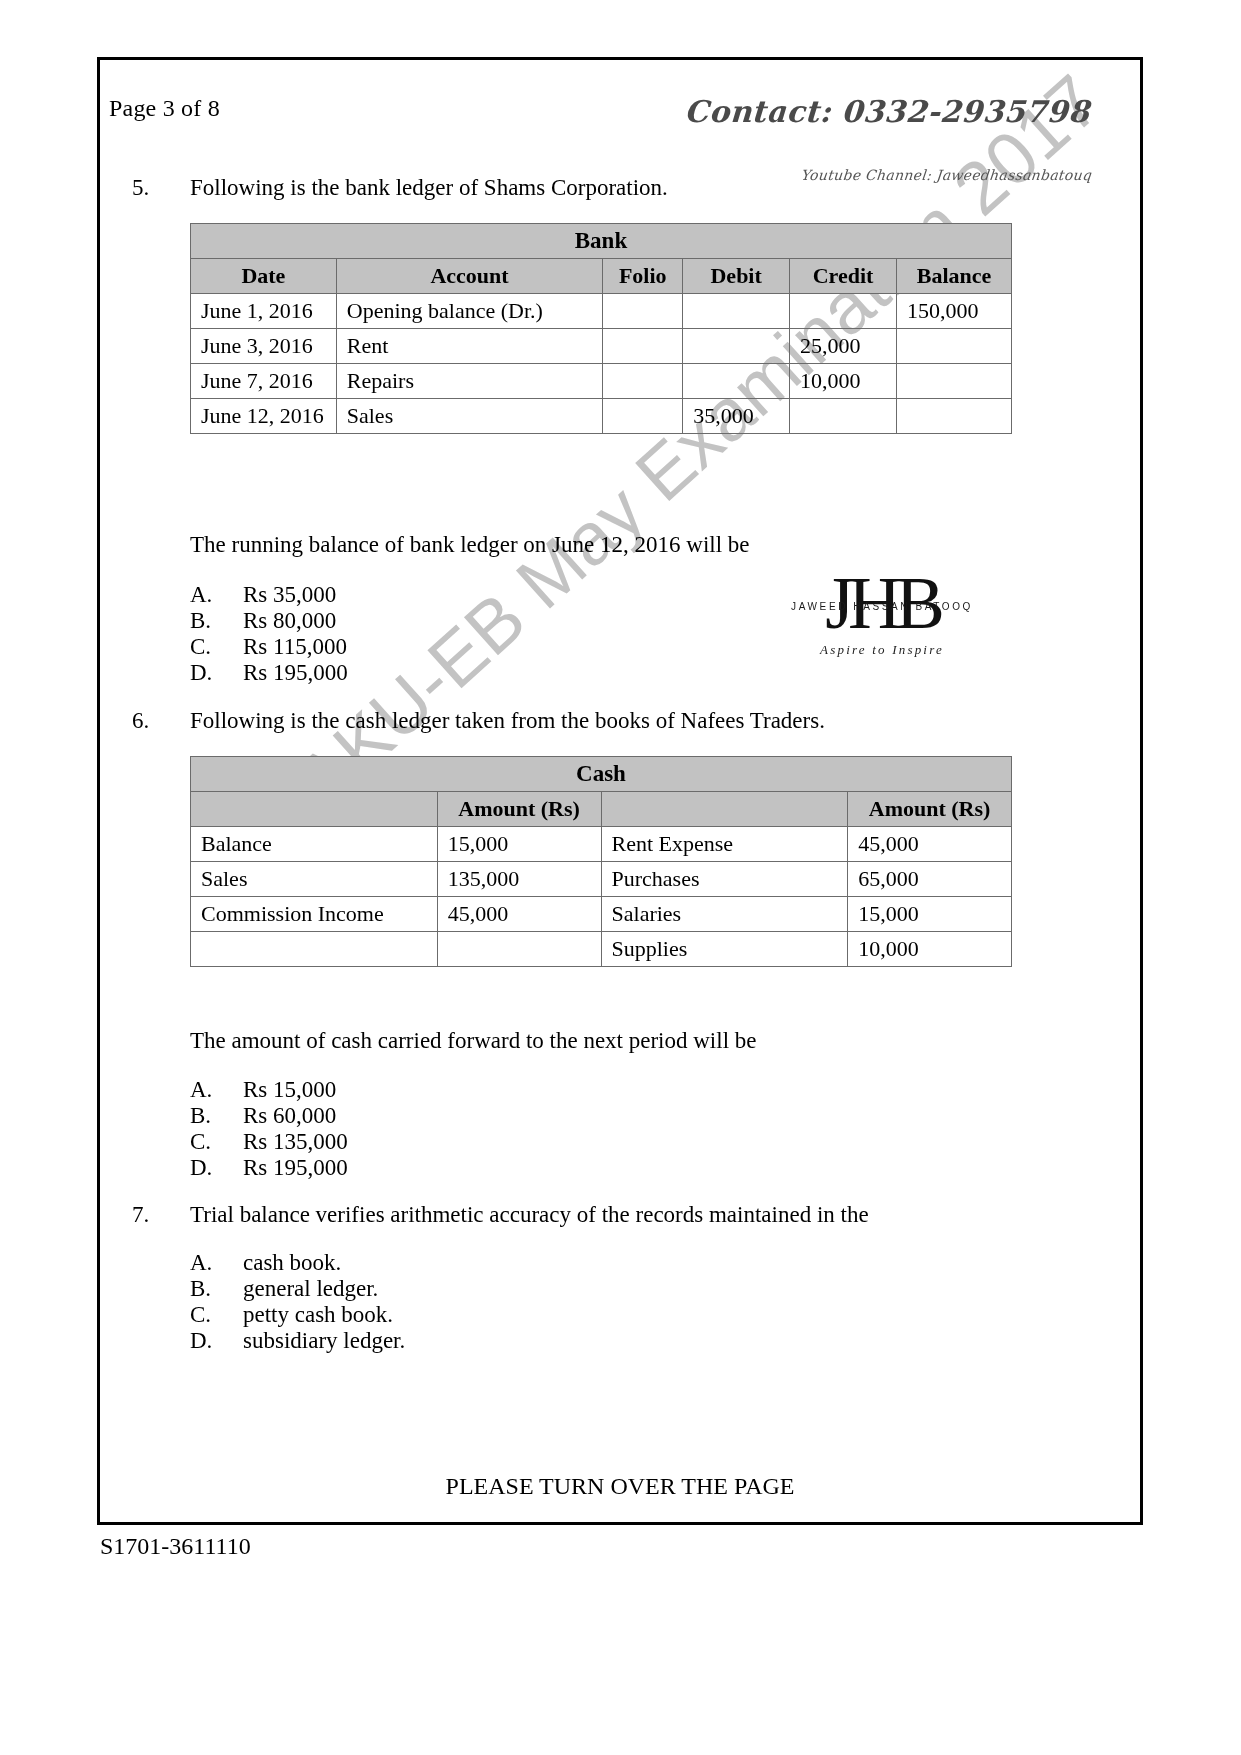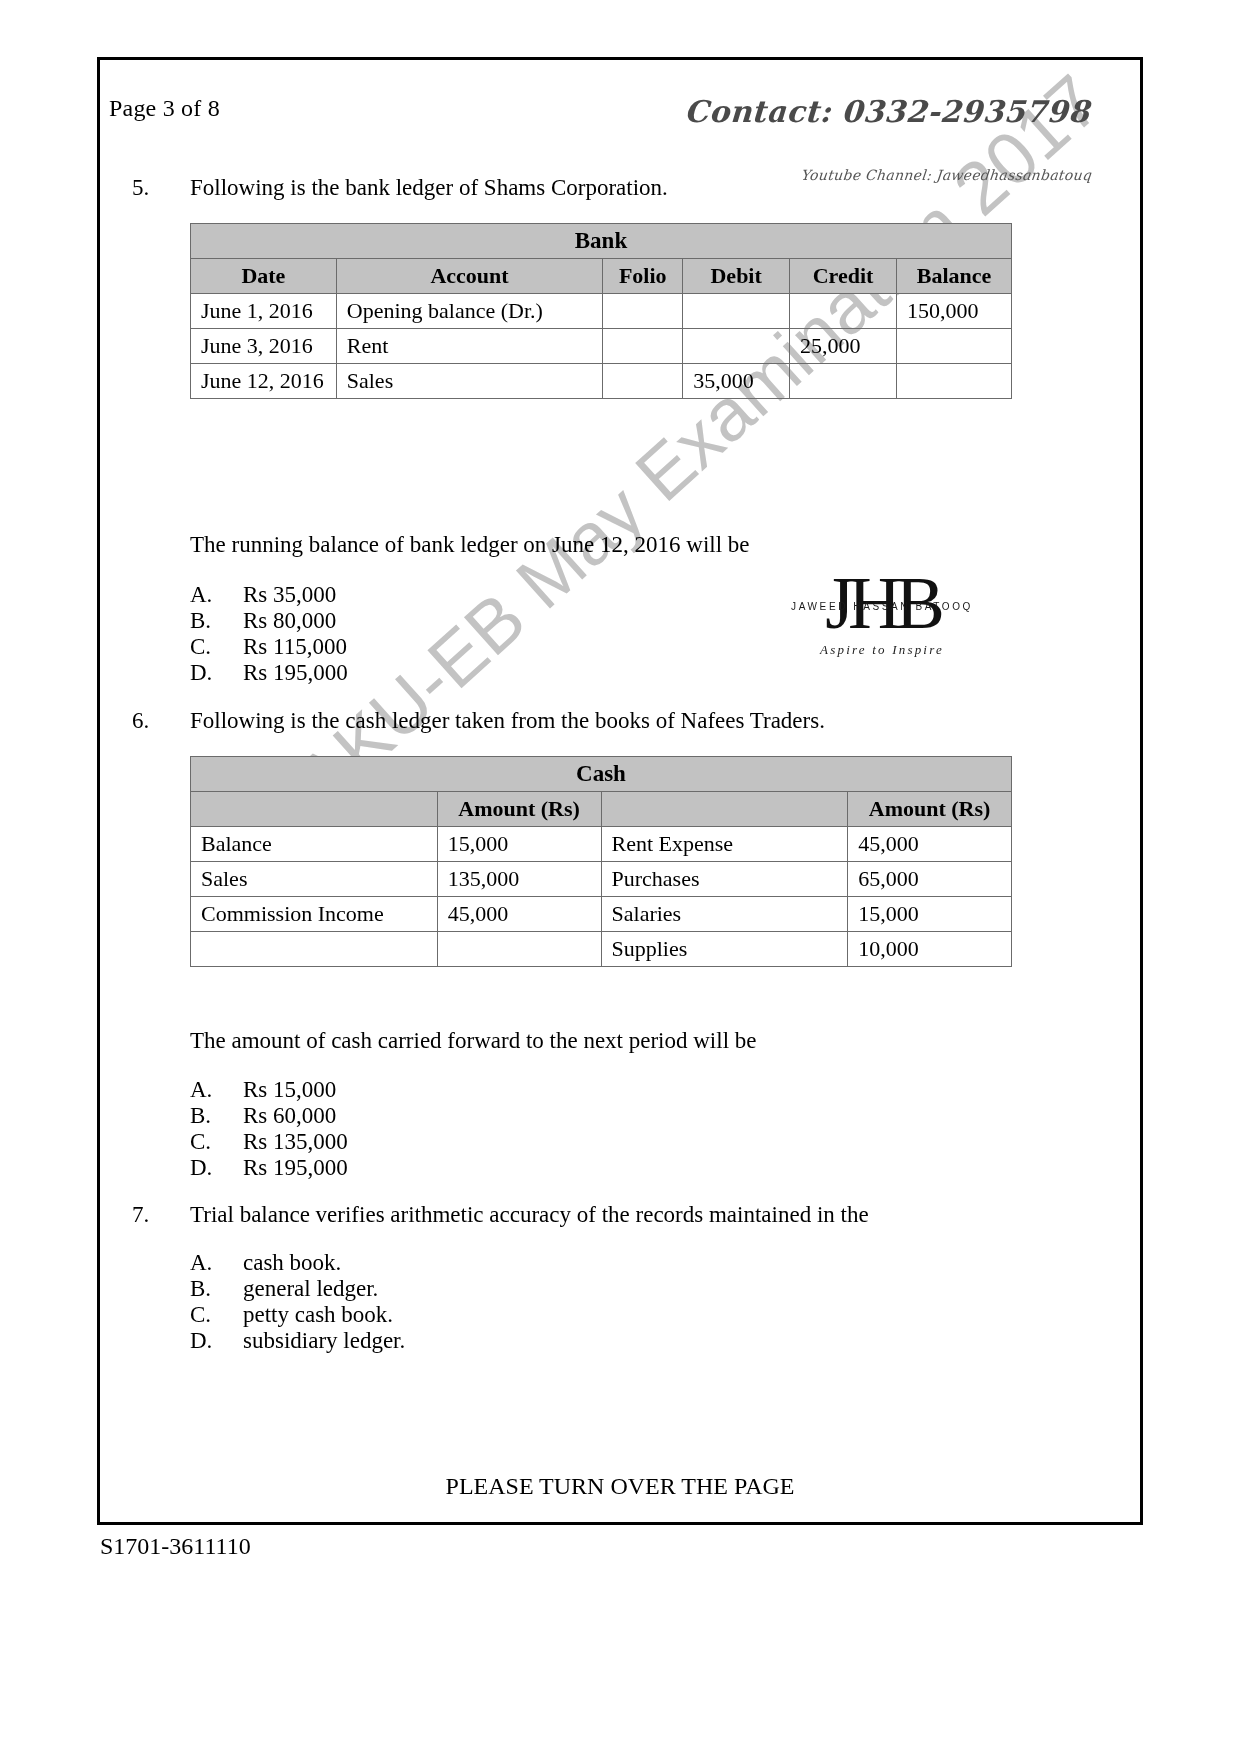--- a/index.html
+++ b/index.html
@@ -253,20 +253,28 @@
       </tr>
       <tr>
         <td class="txt">June 3, 2016</td>
         <td class="txt">Rent</td>
         <td class="num"></td>
         <td class="num"></td>
         <td class="num">25,000</td>
         <td class="num"></td>
       </tr>
       <tr>
+        <td class="txt">June 7, 2016</td>
+        <td class="txt">Repairs</td>
+        <td class="num"></td>
+        <td class="num"></td>
+        <td class="num">10,000</td>
+        <td class="num"></td>
+      </tr>
+      <tr>
         <td class="txt">June 12, 2016</td>
         <td class="txt">Sales</td>
         <td class="num"></td>
         <td class="num">35,000</td>
         <td class="num"></td>
         <td class="num"></td>
       </tr>
     </tbody>
         </table>
 

